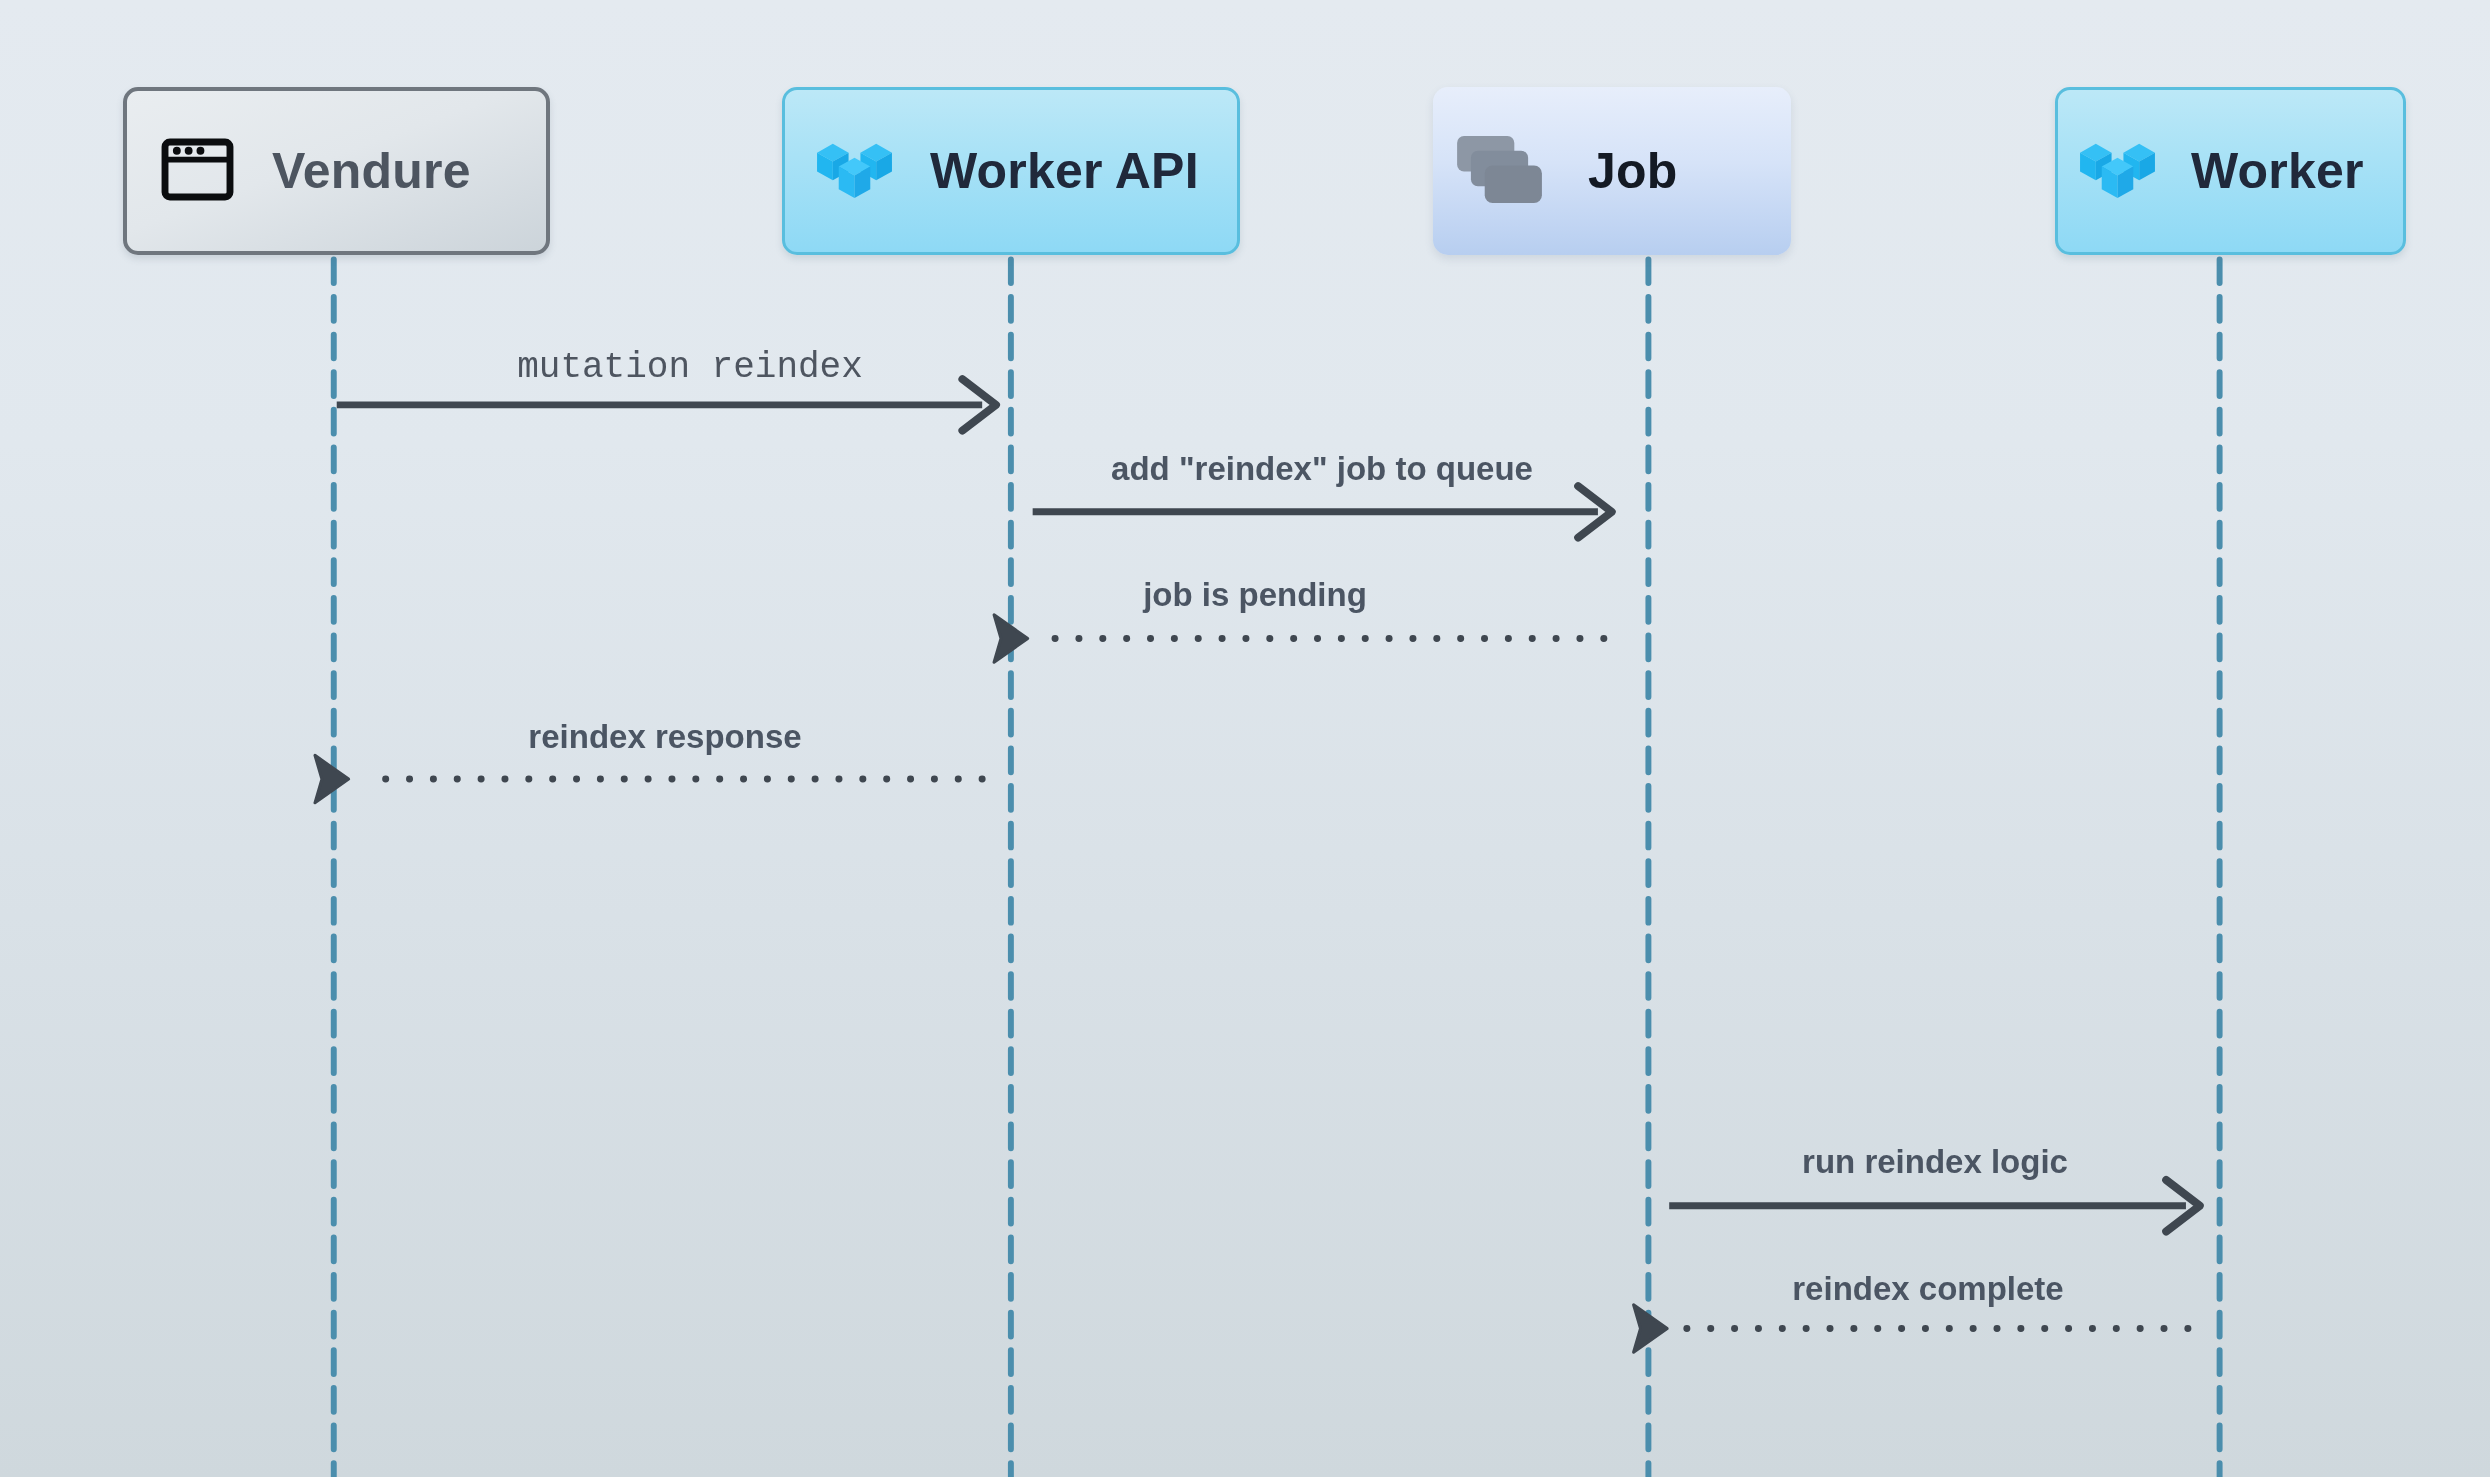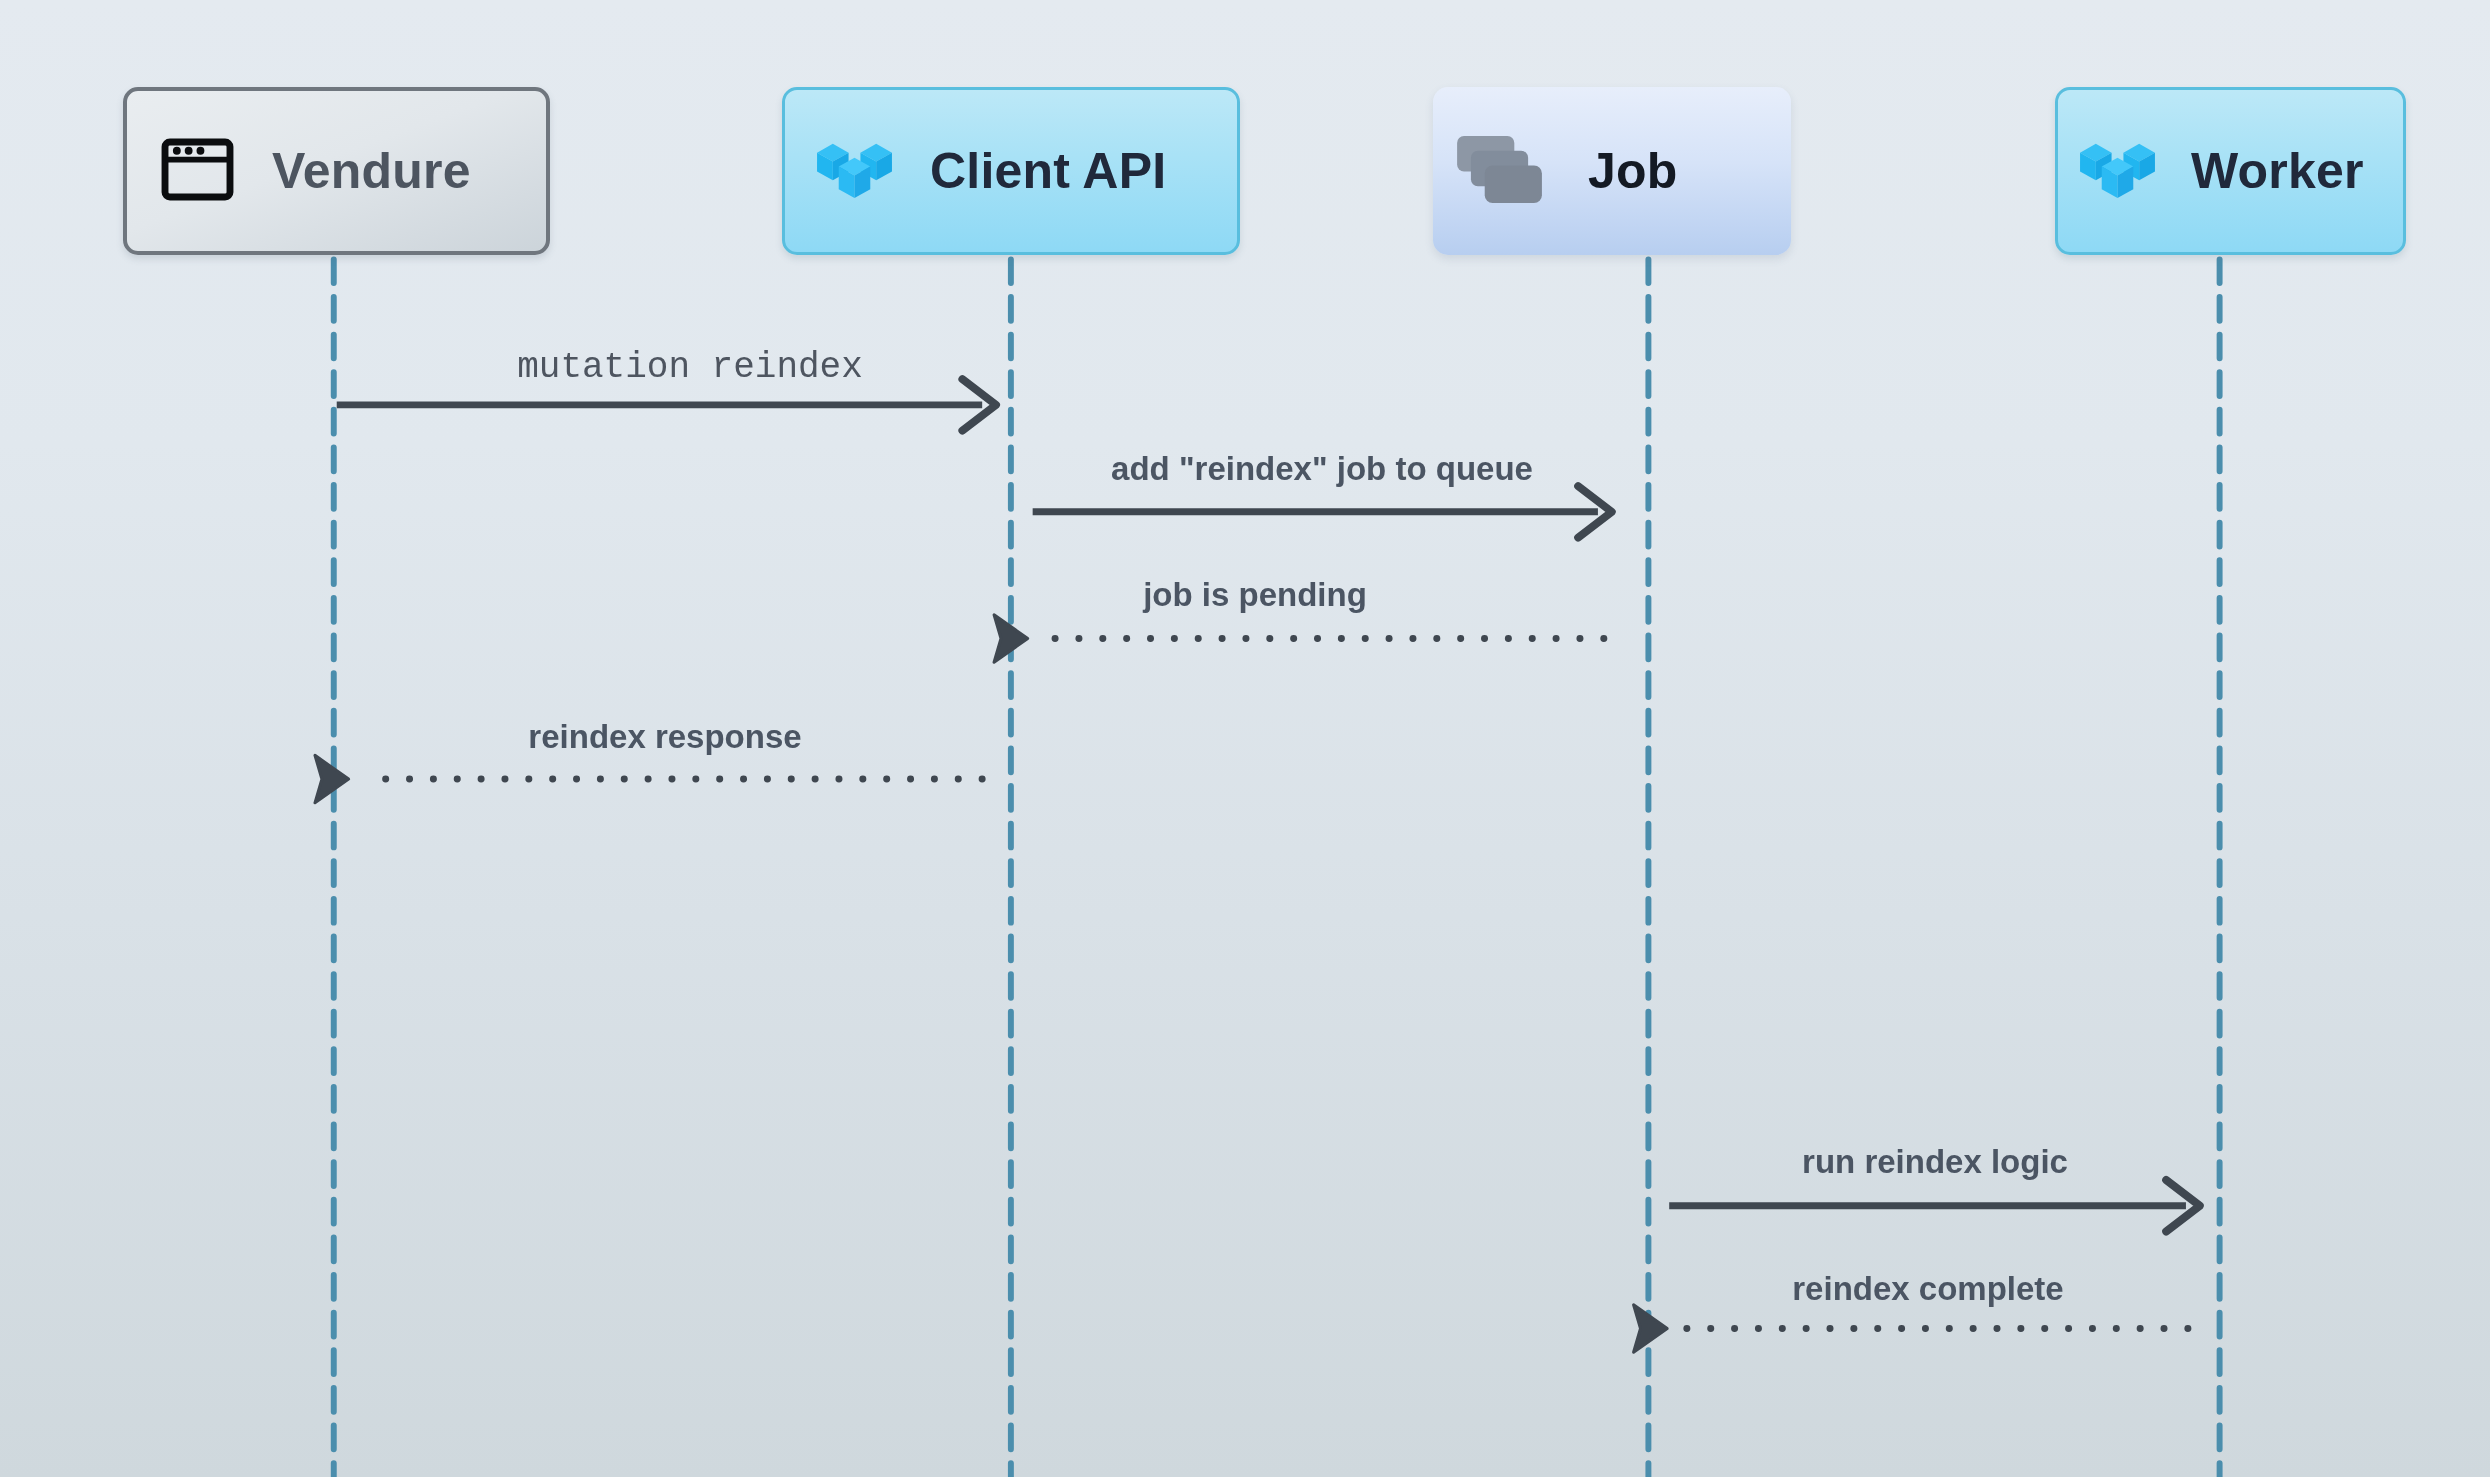--- a/index.html
+++ b/index.html
@@ -125,21 +125,21 @@
 
         <polygon points="46,18 62,9 78,18 62,27" fill="#35c0f5"></polygon>
         <polygon points="46,18 62,27 62,46 46,37" fill="#21b6f0"></polygon>
         <polygon points="62,27 78,18 78,37 62,46" fill="#19a8e6"></polygon>
 
         <polygon points="24,32 40,23 56,32 40,41" fill="#43c8fa"></polygon>
         <polygon points="24,32 40,41 40,64 24,55" fill="#2bbaf3"></polygon>
         <polygon points="40,41 56,32 56,55 40,64" fill="#1fa9e8"></polygon>
       </svg>
     </span>
-    <span class="p-label">Client API</span>
+    <span class="p-label">Worker API</span>
   </div>
 
   <div class="participant p-job">
     <span class="p-icon">
       <svg width="91" height="71" viewBox="0 0 92 72" xmlns="http://www.w3.org/2000/svg">
         <rect x="2" y="2" width="58" height="36" rx="7" ry="7" fill="#8d97a5"></rect>
         <rect x="16" y="17" width="58" height="36" rx="7" ry="7" fill="#828d9c"></rect>
         <rect x="30" y="32" width="58" height="38" rx="8" ry="8" fill="#7d8795"></rect>
       </svg>
     </span>

